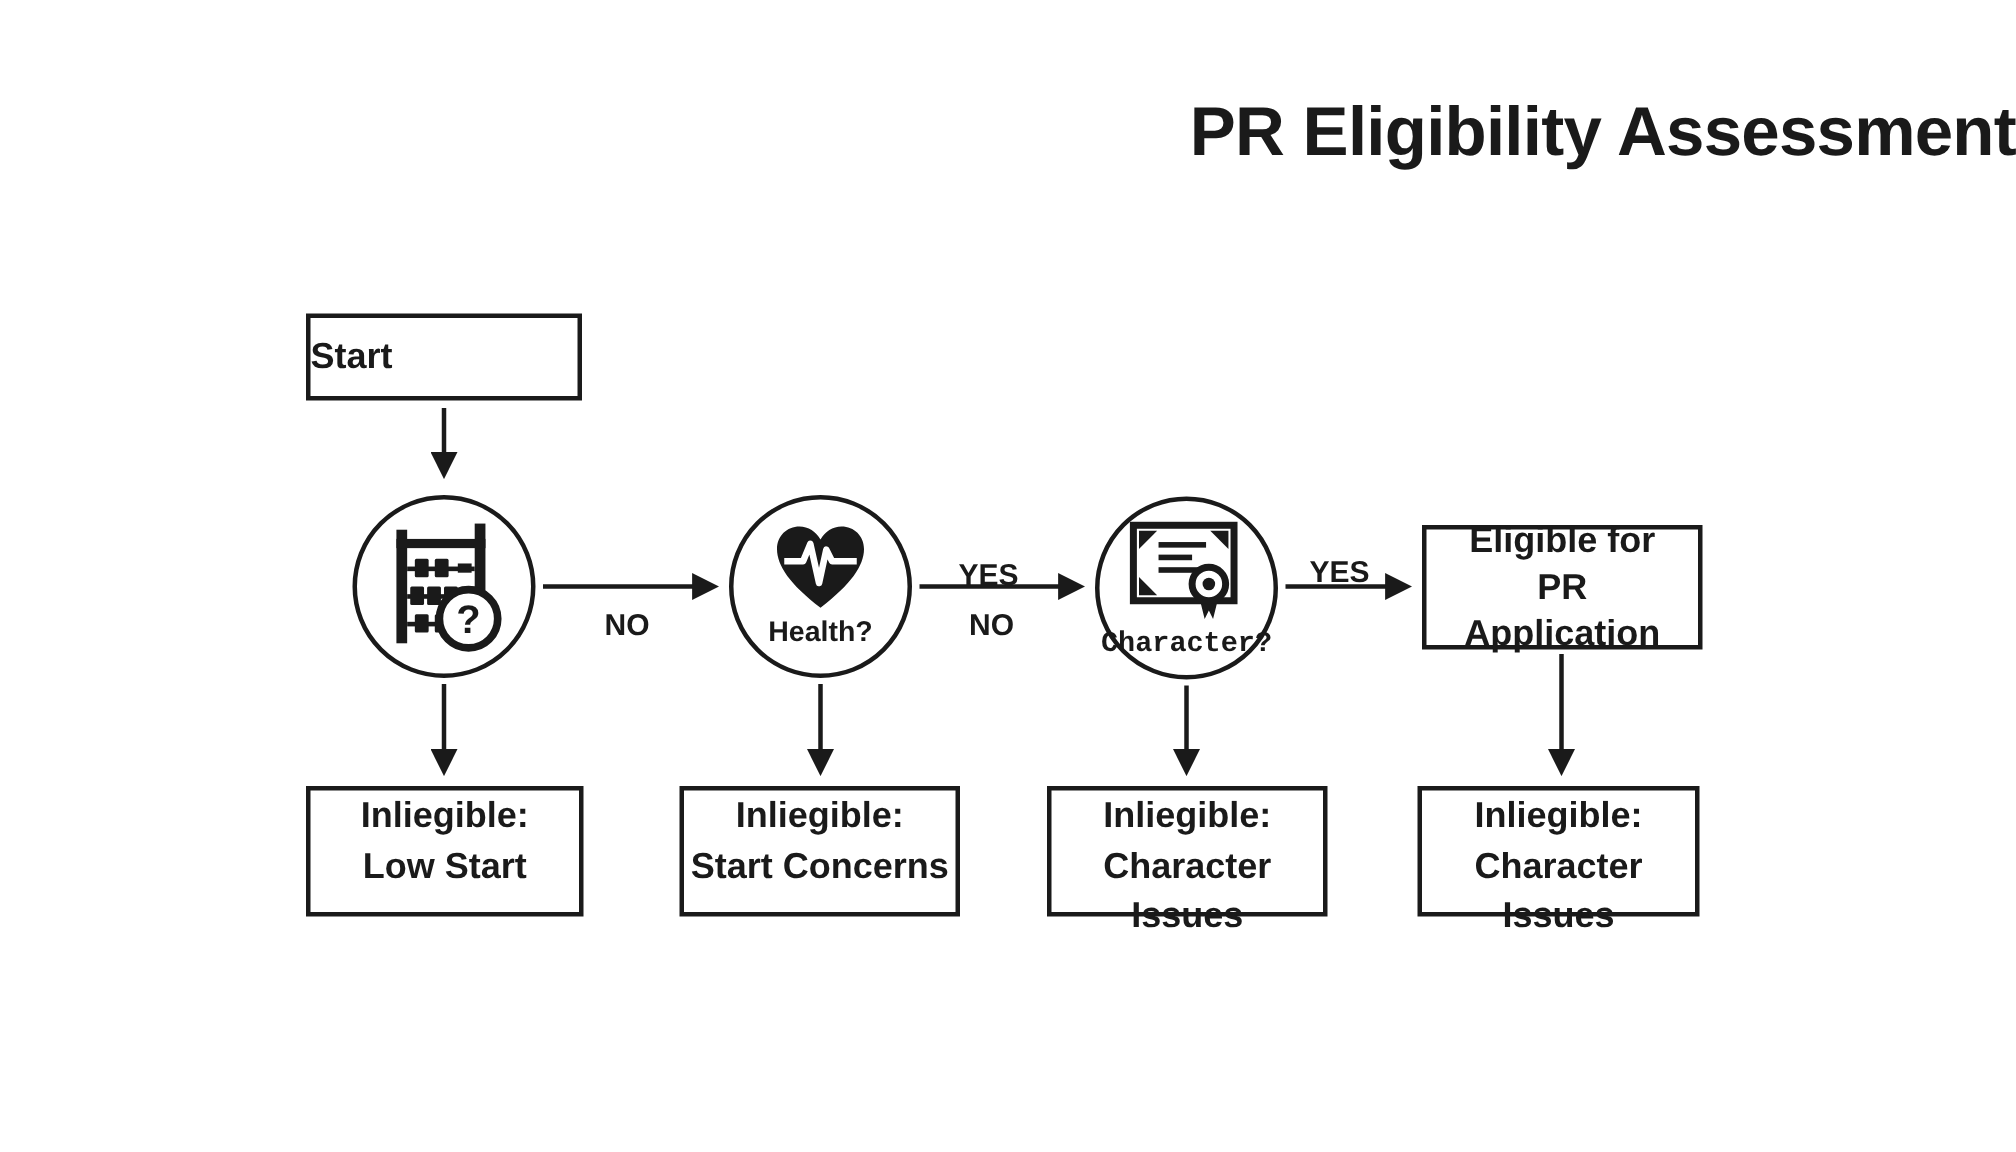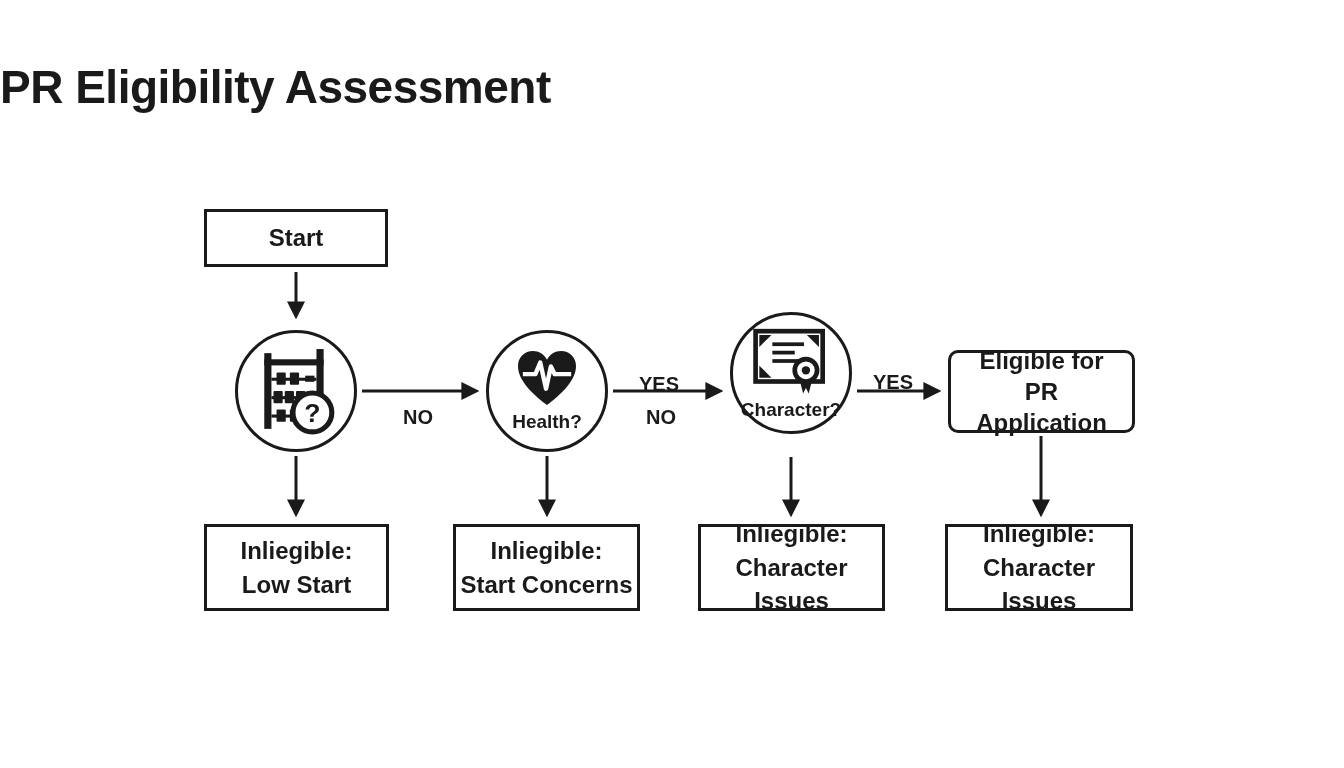--- a/index.html
+++ b/index.html
@@ -1,41 +1,41 @@
 <!DOCTYPE html>
 <html><head>
 <meta charset="utf-8">
 <style>
   * { margin:0; padding:0; box-sizing:border-box; }
   html,body { background:#ffffff; }
   body { font-family:"Liberation Sans", sans-serif; color:#1a1a1a; }
   .canvas { position:relative; width:1344px; height:768px; background:#ffffff; overflow:hidden; }
 
-  .title { position:absolute; top:60px; left:0; width:100%; text-align:left;
+  .title { position:absolute; top:60px; left:0; width:100%; text-align:right;
            font-size:46px; font-weight:bold; letter-spacing:-0.5px; }
 
   .box { position:absolute; border:3px solid #1a1a1a; background:#fff;
-         display:flex; align-items:center; justify-content:center;
+         display:flex; align-items:center; justify-content:flex-start;
          text-align:center; font-weight:bold; }
   .start-box   { left:204px; top:209px; width:184px; height:58px; font-size:24px; }
   .eligible-box{ left:948px; top:350px; width:187px; height:83px; font-size:24px;
-                 line-height:1.3; padding:0 10px;border-radius:10px; }
+                 line-height:1.3; padding:0 10px; }
   .outcome-box { top:524px; height:87px; font-size:24px; line-height:1.4;
                  flex-direction:column; }
   .outcome-1 { left:204px; width:185px; }
   .outcome-2 { left:453px; width:187px; }
   .outcome-3 { left:698px; width:187px; }
   .outcome-4 { left:945px; width:188px; }
 
   .circle { position:absolute; width:122px; height:122px; border:3px solid #1a1a1a;
             border-radius:50%; background:#fff; display:flex; flex-direction:column;
             align-items:center; justify-content:center; }
   .circle-points    { left:235px; top:330px; }
   .circle-health    { left:486px; top:330px; }
-  .circle-character { left:730px; top:312px; }
+  .circle-character { left:730px; top:331px;font-family:Liberation Mono, monospace; }
   .node-label { font-weight:bold; font-size:19px; margin-top:3px; }
   .icon { display:block; color:#1a1a1a; line-height:0; }
 
   svg.connectors { position:absolute; left:0; top:0; width:1344px; height:768px; }
   .edge-label { position:absolute; transform:translateX(-50%);
                 font-weight:bold; font-size:20px; white-space:nowrap;margin-top:10px; }
   .lbl-no-1  { left:418px; top:396px; }
   .lbl-yes-2 { left:659px; top:363px; }
   .lbl-no-2  { left:661px; top:396px; }
   .lbl-yes-3 { left:893px; top:361px; }

